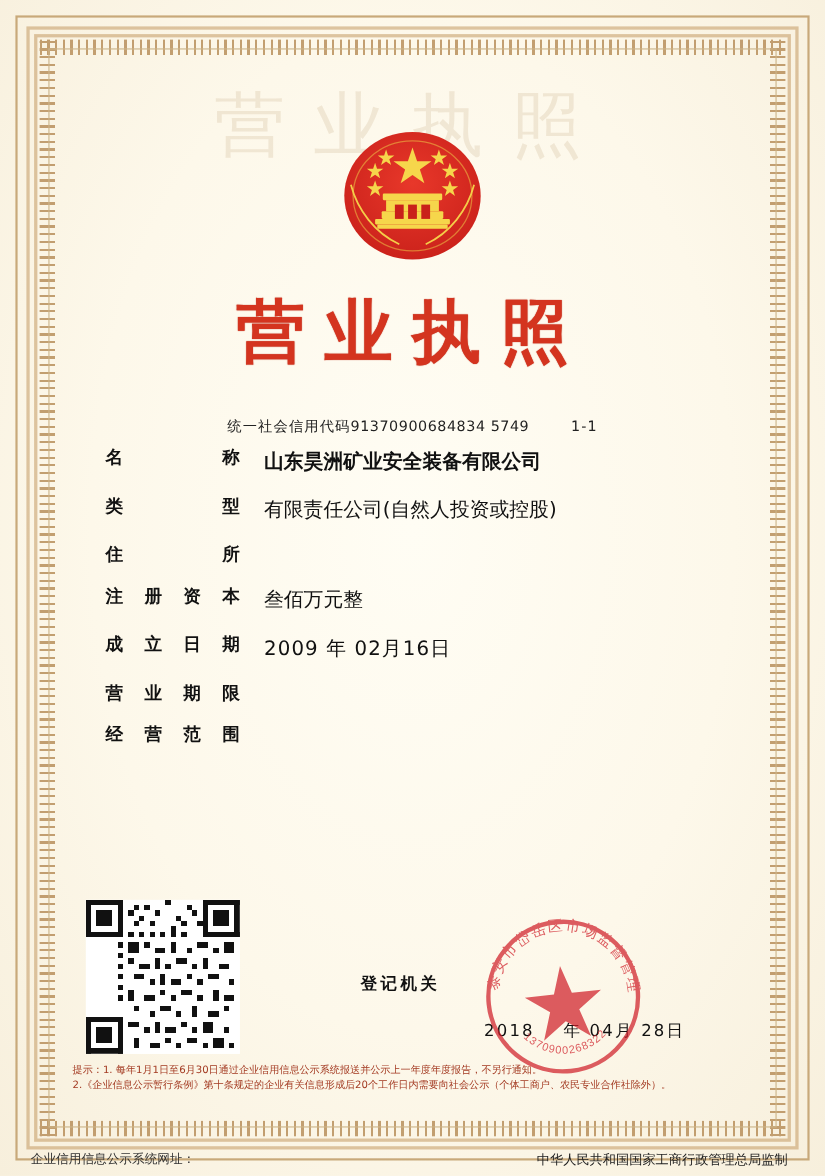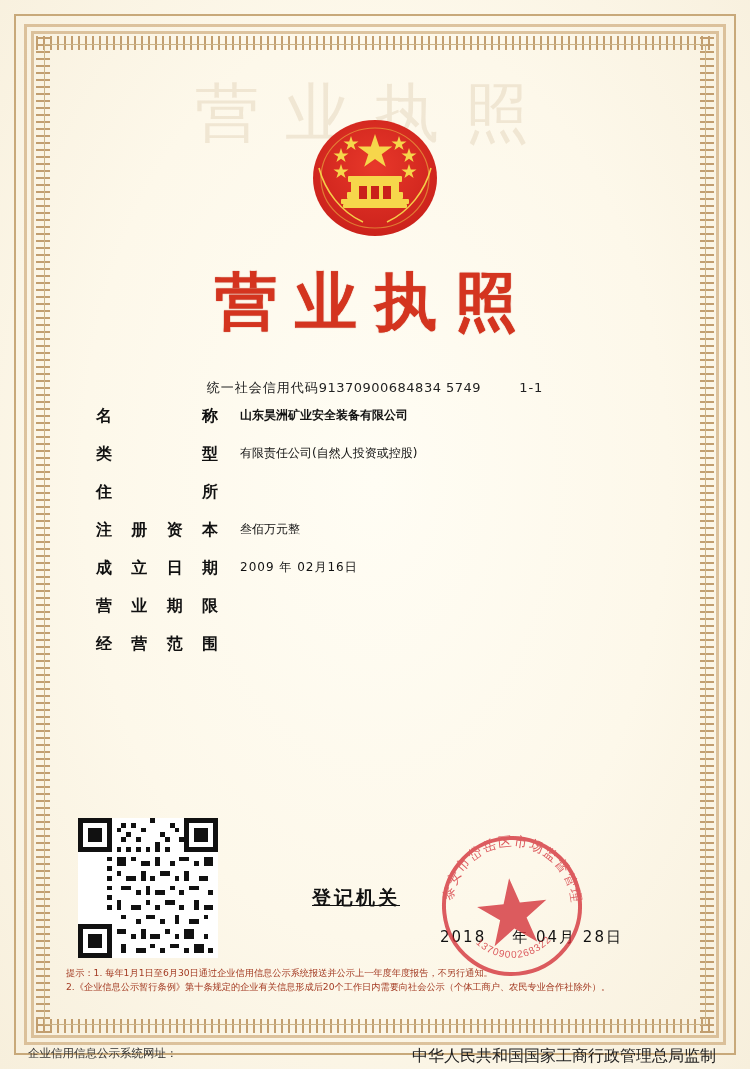--- a/index.html
+++ b/index.html
@@ -81,36 +81,36 @@
   }
   .row{display:flex;align-items:flex-start;margin-bottom:17px;}
   .row .label{
     width:122px;flex:0 0 122px;
     font-size:16px;font-weight:700;color:#111;
     letter-spacing:0px;
     display:flex;justify-content:space-between;
   }
   .row .label span{display:inline-block;}
   .row .value{
-    font-size:12px;color:#111;line-height:1.5;
+    font-size:18px;color:#111;line-height:1.5;
     padding-left:22px;
   }
   .row .value.scope{font-size:14.5px;line-height:1.62;max-width:380px;text-align:justify;}
   .row .value.bold{font-weight:700;}
   
   .date .value{letter-spacing:1px;}
   
   .qr{
     position:absolute;left:78px;top:818px;width:140px;height:140px;
     background:#fff;
   }
   
   .registry{
-    position:absolute;left:312px;top:885px;
-    font-size:19px;font-weight:700;color:#111;letter-spacing:3px;text-decoration:underline;
+    position:absolute;left:328px;top:885px;
+    font-size:15px;font-weight:700;color:#111;letter-spacing:3px;
   }
   .regdate{
     position:absolute;left:440px;top:928px;
     font-size:15px;color:#111;letter-spacing:2px;
   }
   .regdate .y{margin-right:26px;}
   .regdate .m{}
   
   .seal{
     position:absolute;left:432px;top:826px;width:160px;height:160px;
@@ -122,21 +122,21 @@
   .note{
     position:absolute;left:66px;top:966px;right:64px;
     font-size:9.2px;color:#a33a22;line-height:1.55;
   }
   .note div{white-space:nowrap;}
   
   .bottom-left{
     position:absolute;left:28px;top:1046px;font-size:11.5px;color:#333;
   }
   .bottom-right{
-    position:absolute;right:34px;top:1046px;font-size:16px;color:#222;
+    position:absolute;right:34px;top:1046px;font-size:12px;color:#222;
   }
 </style>
 </head>
 <body>
 
 <div class="page">
 
   <div class="border-outer"></div>
   <div class="border-key"></div>
   <div class="border-key2"></div>

